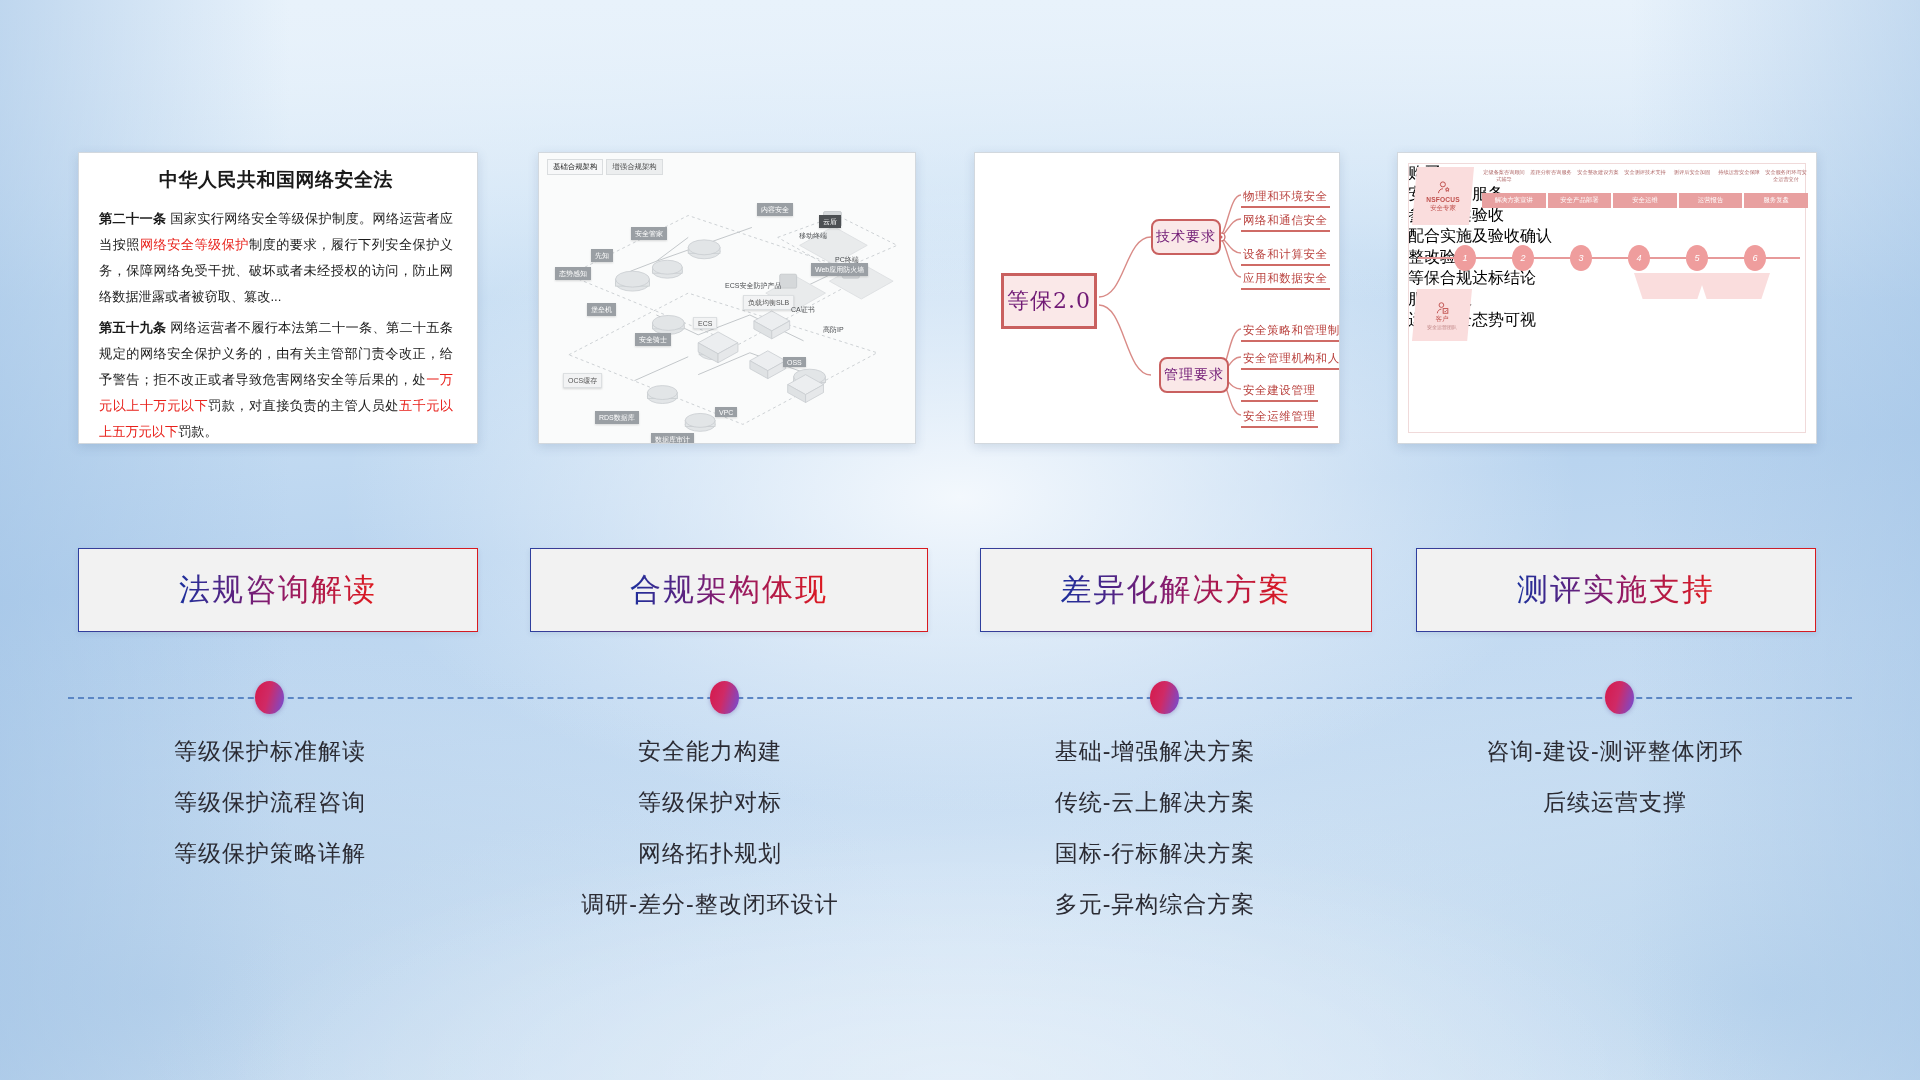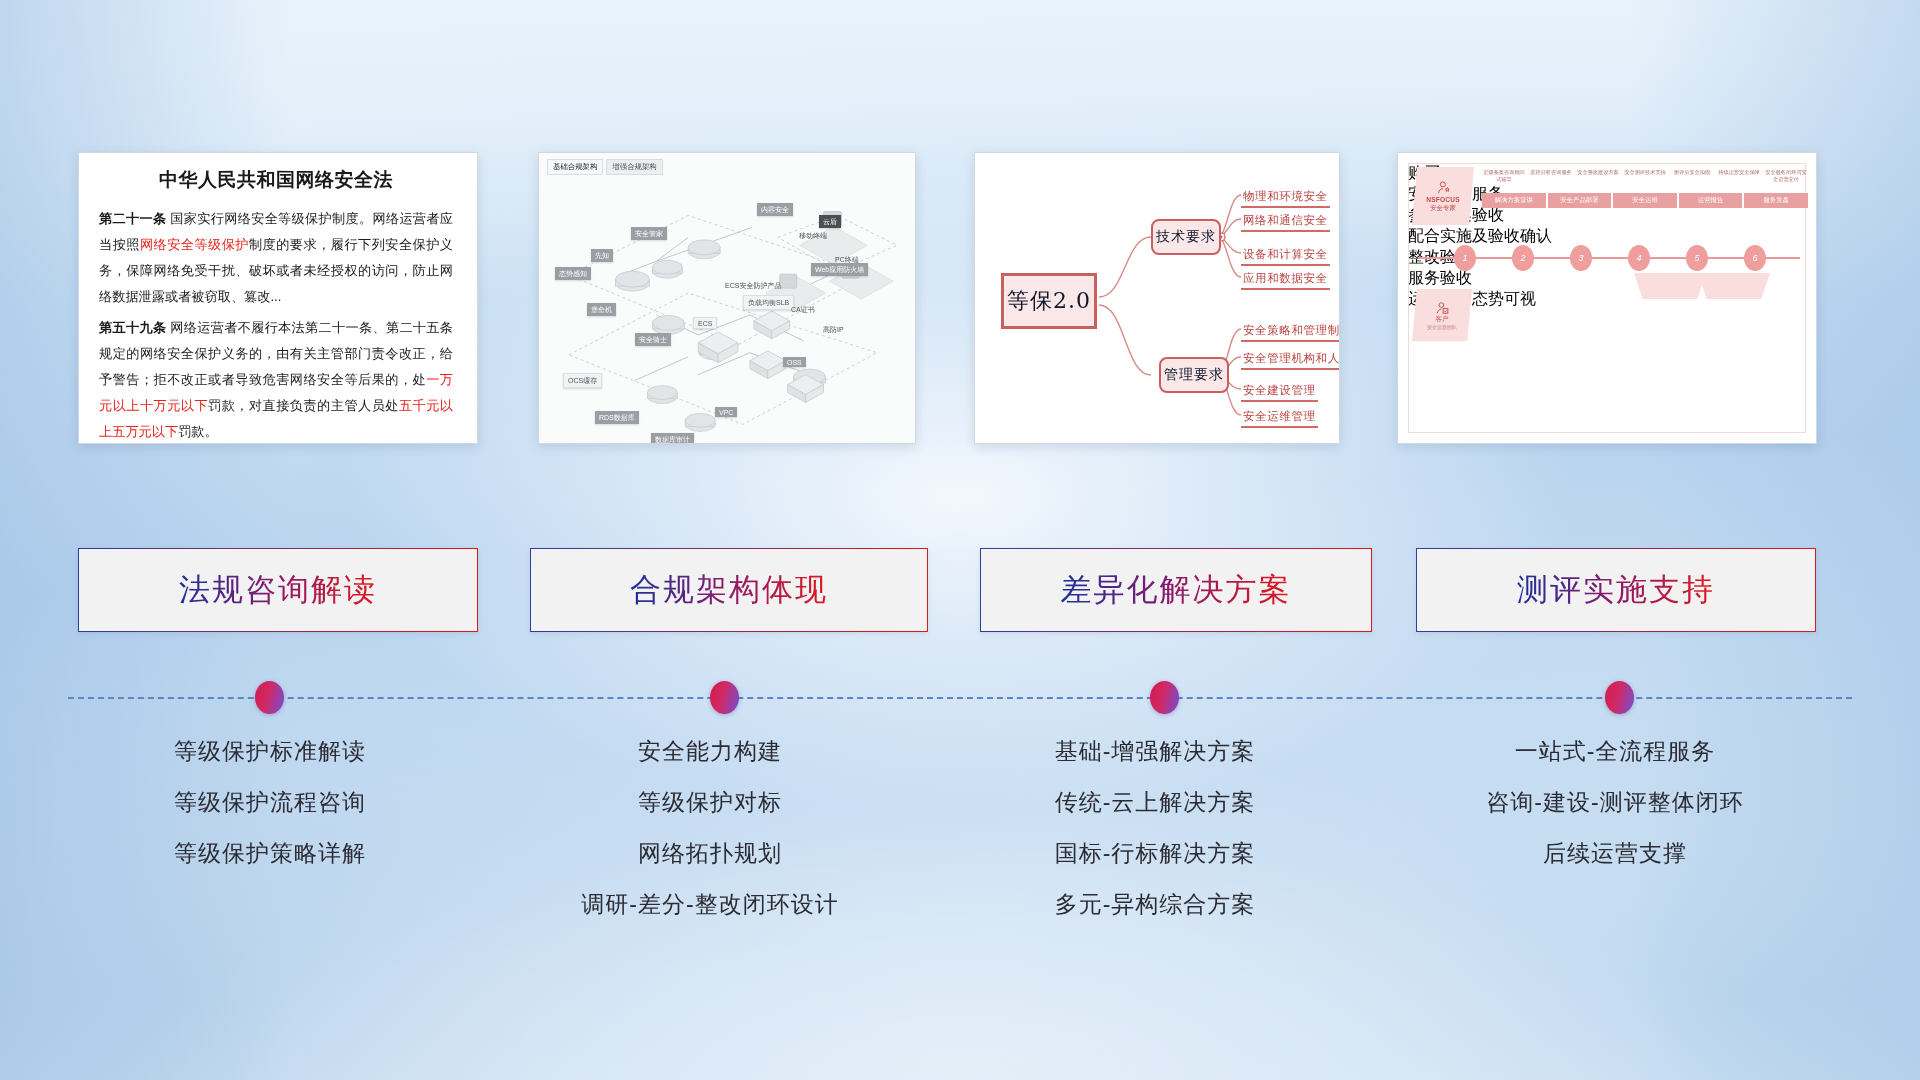--- a/index.html
+++ b/index.html
@@ -81,21 +81,21 @@
     padding:1.5px 4px; white-space:nowrap; box-shadow:0 1px 2px rgba(0,0,0,.15);
   }
   .nodelbl.dark{ background:#4c4f52; }
   .nodelbl.light{ background:#f2f3f4; color:#555; border:1px solid #dcdfe1; }
   .nodelbl.plain{ background:transparent; color:#4a4d50; box-shadow:none; }
 
   
   .mm{ position:absolute; inset:0; background:#fff; }
   .mm-node{
     position:absolute; border:2.2px solid #c9605f; background:#fae8e8;
-    border-radius:8px; color:#0f172a; font-family:"DejaVu Serif","Liberation Serif",serif;
+    border-radius:8px; color:#701a75; font-family:"DejaVu Serif","Liberation Serif",serif;
     display:flex; align-items:center; justify-content:center; letter-spacing:1px;
   }
   .mm-root{ font-size:22px; border-width:3px; border-radius:0; }
   .mm-branch{ font-size:14px; }
   .mm-leaf{
     position:absolute; font-family:"DejaVu Serif","Liberation Serif",serif;
     font-size:11.5px; color:#b9413d; white-space:nowrap;
     border-bottom:2.4px solid #cf6b66; padding:0 2px 2px 2px; letter-spacing:.6px;
   }
 
@@ -396,20 +396,21 @@
               <div style="flex: 1 1 0%;">
                 <div class="chip">购买</div>
                 <div class="desc">安全产品服务</div>
               </div>
               <div style="flex: 1 1 0%;">
                 <div class="chip">参与方案验收</div>
                 <div class="desc">配合实施及验收确认</div>
               </div>
               <div style="flex: 1 1 0%;">
                 <div class="chip">整改验收</div>
+                <div class="desc">等保合规达标结论</div>
               </div>
               <div style="flex: 1 1 0%;">
                 <div class="chip">服务验收</div>
                 <div class="desc">运营安全态势可视</div>
               </div>
             </div>
             <div class="ns-tri" style="left: 236px; top: 120px; width: 72px; height: 26px;"></div>
             <div class="ns-tri" style="left: 300px; top: 120px; width: 72px; height: 26px;"></div>
           </div>
       </div>
@@ -446,18 +447,17 @@
       <div class="li">网络拓扑规划</div>
       <div class="li">调研-差分-整改闭环设计</div>
     </div>
   <div class="col col3" id="col2">
       <div class="li">基础-增强解决方案</div>
       <div class="li">传统-云上解决方案</div>
       <div class="li">国标-行标解决方案</div>
       <div class="li">多元-异构综合方案</div>
     </div>
   <div class="col col4" id="col3">
-      <div class="li">一站式-全流程服务</div>
       <div class="li">咨询-建设-测评整体闭环</div>
       <div class="li">后续运营支撑</div>
     </div>
 
 </div>
 
 </body></html>

